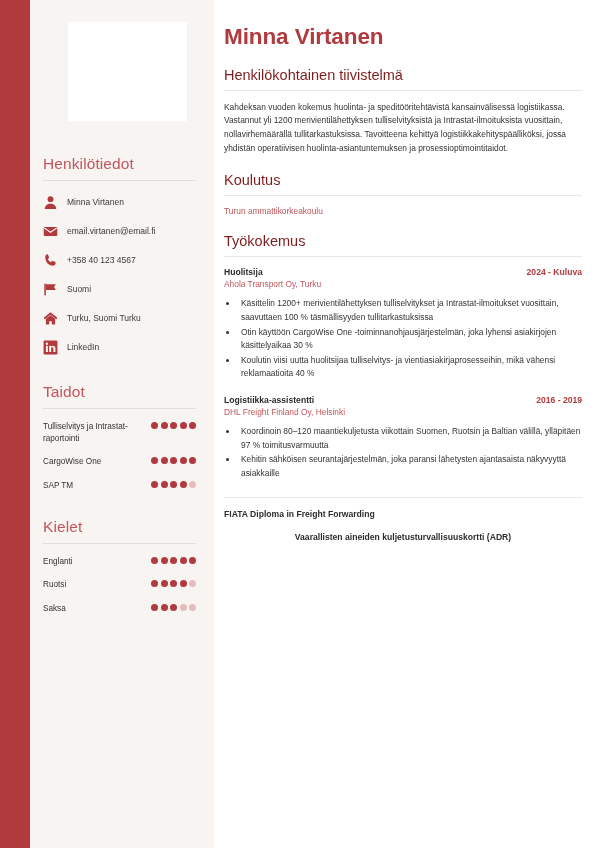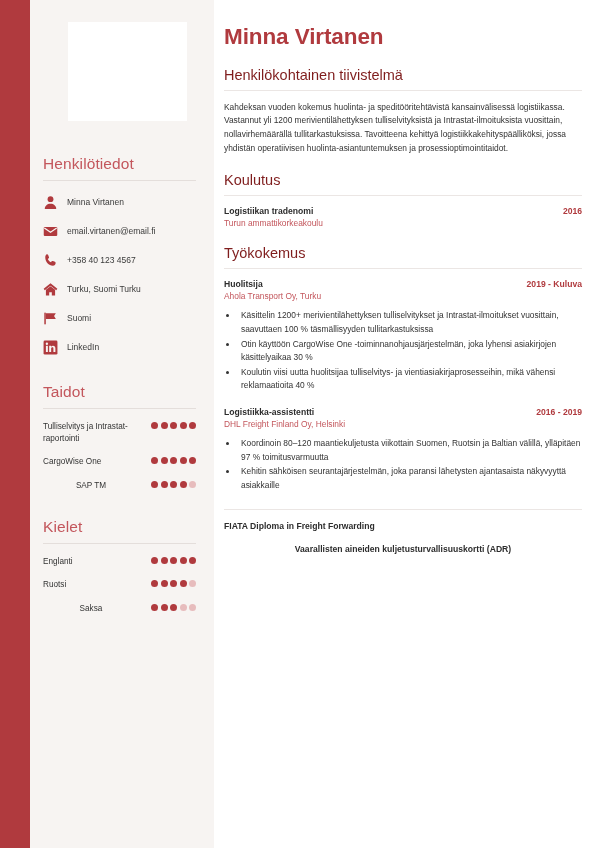--- a/index.html
+++ b/index.html
@@ -74,21 +74,21 @@
   }
 
   
   .rate-row {
     display: flex;
     align-items: flex-start;
     justify-content: space-between;
     gap: 12px;
     margin-bottom: 11px;
   }
-  .rate-row:last-child { margin-bottom: 0; text-align: center; }
+  .rate-row:last-child { margin-bottom: 0; }
   .rate-label {
     font-size: 8.2px;
     color: #333333;
     line-height: 1.42;
     flex: 1 1 auto;
     padding-top: 1px;
   }
   .dots {
     display: flex;
     gap: 2.5px;
@@ -218,35 +218,35 @@
           <svg width="15" height="15" viewBox="0 0 16 16">
               <path d="M4.2 1.4c.8 0 1.3.6 1.6 1.4l.6 1.6c.2.6 0 1-.4 1.3l-.9.6c.7 1.6 1.9 2.8 3.5 3.5l.6-.9c.3-.4.7-.6 1.3-.4l1.6.6c.8.3 1.4.8 1.4 1.6 0 1.6-1.3 2.9-2.9 2.9C6.1 13.6 2.4 9.9 2.4 4.3c0-1.6 1.3-2.9 1.8-2.9z" fill="#b03a3e"></path>
             </svg>
         </span>
         <span class="c-text">+358 40 123 4567</span>
       </div>
 
       <div class="contact-row">
         <span class="c-icon">
           <svg width="15" height="15" viewBox="0 0 16 16">
+              <rect x="1.4" y="1.8" width="1.6" height="12.4" fill="#b03a3e"></rect>
+              <path d="M3.2 2.3h10.5l-1.9 3.1 1.9 3.1H3.2z" fill="#b03a3e"></path>
+            </svg>
+        </span>
+        <span class="c-text">Suomi</span>
+      </div>
+
+      <div class="contact-row">
+        <span class="c-icon">
+          <svg width="15" height="15" viewBox="0 0 16 16">
               <path d="M8 1.3 0.7 7.3l1.2 1.5L8 3.9l6.1 4.9 1.2-1.5z" fill="#b03a3e"></path>
               <path d="M3.1 8.2v6.3h3.5v-3.7h2.8v3.7h3.5V8.2L8 4.5z" fill="#b03a3e"></path>
             </svg>
         </span>
         <span class="c-text">Turku, Suomi Turku</span>
-      </div>
-
-      <div class="contact-row">
-        <span class="c-icon">
-          <svg width="15" height="15" viewBox="0 0 16 16">
-              <rect x="1.4" y="1.8" width="1.6" height="12.4" fill="#b03a3e"></rect>
-              <path d="M3.2 2.3h10.5l-1.9 3.1 1.9 3.1H3.2z" fill="#b03a3e"></path>
-            </svg>
-        </span>
-        <span class="c-text">Suomi</span>
       </div>
 
       <div class="contact-row">
         <span class="c-icon">
           <svg width="15" height="15" viewBox="0 0 16 16">
               <rect x="0.6" y="0.6" width="14.8" height="14.8" rx="1.4" fill="#b03a3e"></rect>
               <rect x="3.1" y="6.2" width="2.1" height="6.6" fill="#f7f4f2"></rect>
               <circle cx="4.15" cy="4.0" r="1.25" fill="#f7f4f2"></circle>
               <path d="M6.6 12.8V6.2h2v.9c.4-.7 1.2-1.1 2.1-1.1 1.6 0 2.5 1 2.5 2.9v3.9h-2.1V9.3c0-1-.35-1.5-1.1-1.5-.8 0-1.3.55-1.3 1.6v3.4z" fill="#f7f4f2"></path>
             </svg>
@@ -339,37 +339,33 @@
       <div class="main-heading">Henkilökohtainen tiivistelmä</div>
       <div class="main-rule"></div>
       <p class="summary">Kahdeksan vuoden kokemus huolinta- ja speditööritehtävistä kansainvälisessä logistiikassa. Vastannut yli 1200 merivientilähettyksen tulliselvityksistä ja Intrastat-ilmoituksista vuosittain, nollavirhemäärällä tullitarkastuksissa. Tavoitteena kehittyä logistiikkakehityspäälliköksi, jossa yhdistän operatiivisen huolinta-asiantuntemuksen ja prosessioptimointitaidot.</p>
     </section>
 
     <section class="main-section">
       <div class="main-heading">Koulutus</div>
       <div class="main-rule"></div>
       <div id="education-list">
           <div class="entry">
-            <div class="entry-head">
-              <div class="entry-title">Logistiikan tradenomi</div>
-              <div class="entry-date">2016</div>
-            </div>
             <div class="entry-org">Turun ammattikorkeakoulu</div>
           </div>
         </div>
     </section>
 
     <section class="main-section">
       <div class="main-heading">Työkokemus</div>
       <div class="main-rule"></div>
       <div id="experience-list">
           <div class="entry">
             <div class="entry-head">
               <div class="entry-title">Huolitsija</div>
-              <div class="entry-date">2019 - Kuluva</div>
+              <div class="entry-date">2024 - Kuluva</div>
             </div>
             <div class="entry-org">Ahola Transport Oy, Turku</div>
             <ul class="bullets">
               <li>Käsittelin 1200+ merivientilähettyksen tulliselvitykset ja Intrastat-ilmoitukset vuosittain, saavuttaen 100 % täsmällisyyden tullitarkastuksissa</li>
               <li>Otin käyttöön CargoWise One -toiminnanohjausjärjestelmän, joka lyhensi asiakirjojen käsittelyaikaa 30 %</li>
               <li>Koulutin viisi uutta huolitsijaa tulliselvitys- ja vientiasiakirjaprosesseihin, mikä vähensi reklamaatioita 40 %</li>
             </ul>
           </div>
           <div class="entry second">
             <div class="entry-head">

